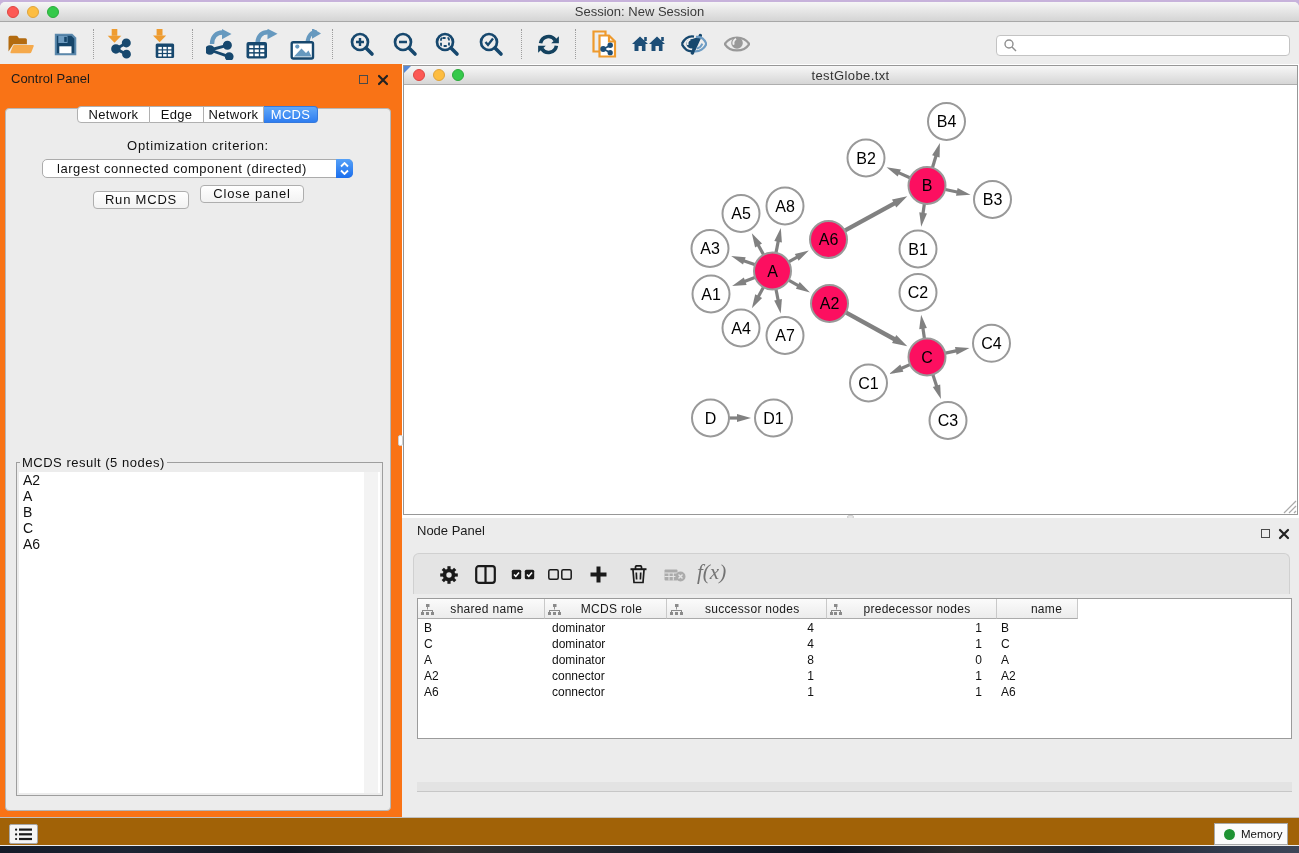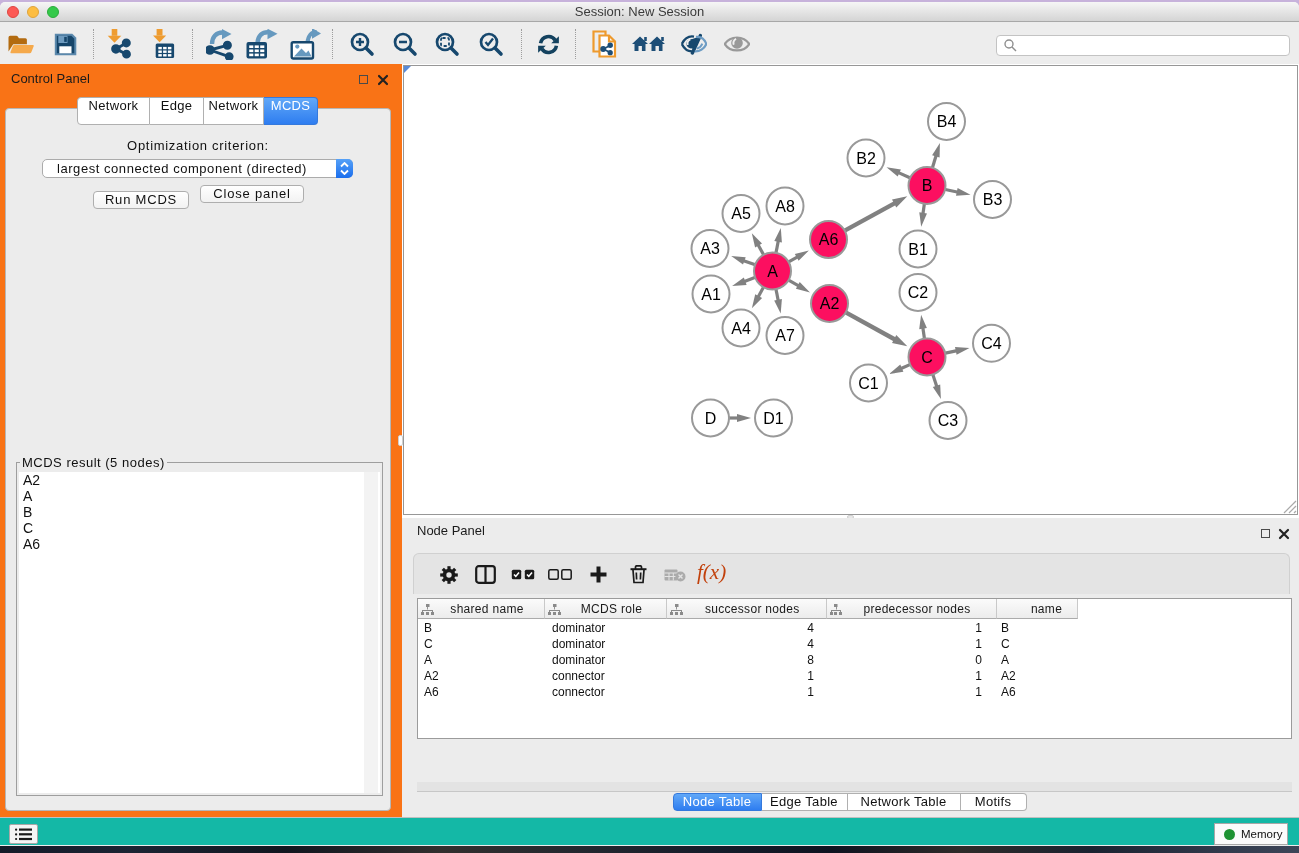--- a/index.html
+++ b/index.html
@@ -24,21 +24,21 @@
 .tsep { position:absolute; top:6px; height:30px; width:0; border-left:1px dotted #9d9d9d; }
 #cpanel { position:absolute; left:0; top:62px; width:402px; height:753px; background:#f97316; }
 #desktop { position:absolute; left:402px; top:62px; width:897px; height:456px; background:#fff; }
 #innerwin { position:absolute; left:1px; top:0.5px; width:895px; height:450px;
   border:1px solid #979797; background:#fff; }
 #iwtitle { position:absolute; left:0; top:0; width:100%; height:19px;
   background:linear-gradient(#f7f7f7,#d6d6d6); border-bottom:1px solid #aeaeae; }
 #iwtitle .tt { width:100%; text-align:center; font-size:13px; color:#333; line-height:19px; letter-spacing:0.4px; }
 #tablepanel { position:absolute; left:402px; top:516px; width:897px; height:299px; background:#ececec; }
 #statusbar { position:absolute; left:0; top:815px; width:1299px; height:28px;
-  background:#14b8a6; border-top:1px solid #c0c0c0; }
+  background:#a16207; border-top:1px solid #c0c0c0; }
 .winbtn-sq { position:absolute; width:9px; height:9px; border:1.5px solid #4a4a4a; background:transparent; }
 .seg { position:absolute; display:flex; }
 .seg > div { border:1px solid #b0b0b0; border-left:none; background:#fff;
   font-size:13px; color:#111; text-align:center; line-height:15.5px; letter-spacing:0.3px; }
 .seg > div:first-child { border-left:1px solid #b0b0b0; border-radius:4px 0 0 4px; }
 .seg > div:last-child { border-radius:0 4px 4px 0; }
 .seg > div.sel { background:linear-gradient(#61a8f8,#2e7df0); color:#fff; border-color:#3579dc; }
 #tabpane { position:absolute; left:5px; top:44px; width:386px; height:703px;
   border:1px solid #b6b6b6; border-radius:4px; background:#ececec; }
 .btn { position:absolute; background:linear-gradient(#ffffff,#f2f2f2); border:1px solid #aeaeae;
@@ -263,21 +263,21 @@
   </div>
 </div>
 
 <div id="cpanel">
   <div style="position:absolute;left:11px;top:7px;font-size:13px;color:#1b1b1b;">Control Panel</div>
   <div class="winbtn-sq" style="left:359px;top:11px;"></div>
   <svg width="12" height="12" viewBox="0 0 12 12" style="position:absolute;left:377px;top:10px;">
     <path d="M2 2 L10 10 M10 2 L2 10" stroke="#222" stroke-width="2.2" stroke-linecap="round"></path>
   </svg>
   <div id="tabpane"></div>
-  <div class="seg" style="left:77px;top:33px;height:28px;">
+  <div class="seg" style="left:77px;top:33px;height:35px;align-items:center;">
     <div style="width:73px;">Network</div>
     <div style="width:54px;">Edge</div>
     <div style="width:60px;">Network</div>
     <div class="sel" style="width:54px;">MCDS</div>
   </div>
   <div style="position:absolute;left:5px;top:74px;width:386px;text-align:center;font-size:13px;color:#111;letter-spacing:0.7px;">Optimization criterion:</div>
   <div style="position:absolute;left:42px;top:95px;width:311px;height:19px;background:#fff;border:1px solid #ababab;border-radius:5px;">
     <div style="position:absolute;left:14px;top:0;font-size:13px;line-height:17px;color:#111;letter-spacing:0.55px;">largest connected component (directed)</div>
     <div style="position:absolute;right:-1px;top:-1px;width:17px;height:19px;background:linear-gradient(#56a1f7,#1a6eee);border-radius:0 5px 5px 0;">
       <svg width="11" height="13" viewBox="0 0 11 13" style="position:absolute;left:3px;top:3px;">
@@ -296,20 +296,26 @@
           <div>B</div>
           <div>C</div>
           <div>A6</div>
     </div>
     <div class="track"></div>
   </div>
 </div>
 
 <div id="desktop">
   <div id="innerwin">
+    <div id="iwtitle">
+      <div class="tl r" style="left:9px;top:3.5px;"></div>
+      <div class="tl y" style="left:29px;top:3.5px;"></div>
+      <div class="tl g" style="left:48px;top:3.5px;"></div>
+      <div class="tt">testGlobe.txt</div>
+    </div>
     <svg width="7" height="7" viewBox="0 0 8 8" style="position:absolute;left:0;top:0;">
       <path d="M0 0 L8 0 L0 8 Z" fill="#3b77d3" opacity="0.85"></path>
     </svg>
     <div style="position:absolute;left:0;top:20px;width:893px;height:428px;overflow:hidden;">
       <svg width="896" height="450" viewBox="0 0 896 450" style="position:absolute;left:0 px;top:0px;">
 <line x1="352.1" y1="191.1" x2="339.8" y2="195.7" stroke="#818181" stroke-width="3.2"></line>
 <polygon points="328.1,200.1 339.8,191.6 342.6,198.9" fill="#818181"></polygon>
 <line x1="352.0" y1="179.1" x2="338.9" y2="174.4" stroke="#818181" stroke-width="3.2"></line>
 <polygon points="327.2,170.1 341.7,171.2 339.0,178.5" fill="#818181"></polygon>
 <line x1="360.0" y1="200.3" x2="353.9" y2="211.4" stroke="#818181" stroke-width="3.2"></line>
@@ -457,21 +463,21 @@
       </g>
       <g stroke="#e4e4e4" stroke-width="1">
         <line x1="0.5" y1="5" x2="13.5" y2="5"></line>
         <line x1="0.5" y1="8.5" x2="13.5" y2="8.5"></line>
         <line x1="5" y1="5" x2="5" y2="12.5"></line>
         <line x1="9.3" y1="5" x2="9.3" y2="12.5"></line>
       </g>
       <circle cx="16.5" cy="8.5" r="5" fill="#ababab"></circle>
       <path d="M14.5 6.5 L18.5 10.5 M18.5 6.5 L14.5 10.5" stroke="#e4e4e4" stroke-width="1.4"></path>
     </svg>
-    <div style="position:absolute;left:283px;top:6px;font-family:'Liberation Serif',serif;font-style:italic;font-size:21px;color:#c2410c;">f(x)</div>
+    <div style="position:absolute;left:283px;top:6px;font-family:'Liberation Serif',serif;font-style:italic;font-size:21px;color:#737373;">f(x)</div>
   </div>
   <div style="position:absolute;left:15px;top:80px;width:875px;height:141px;background:#fff;border:1px solid #9b9b9b;">
     <div class="hcell" style="left:0;width:127px;"><span class="hi"></span><span class="ht">shared name</span></div>
     <div class="hcell" style="left:127px;width:122px;"><span class="hi"></span><span class="ht">MCDS role</span></div>
     <div class="hcell" style="left:249px;width:159.5px;"><span class="hi"></span><span class="ht">successor nodes</span></div>
     <div class="hcell" style="left:408.5px;width:170px;"><span class="hi"></span><span class="ht">predecessor nodes</span></div>
     <div class="hcell" style="left:578.5px;width:81px;"><span class="ht" style="margin-left:20px;">name</span></div>
     <div class="trow" style="top:21px;">
           <span style="left:6px;">B</span>
           <span style="left:134px;">dominator</span>
@@ -502,26 +508,20 @@
         </div>
     <div class="trow" style="top:85px;">
           <span style="left:6px;">A6</span>
           <span style="left:134px;">connector</span>
           <span class="num" style="left:296px;width:100px;">1</span>
           <span class="num" style="left:464px;width:100px;">1</span>
           <span style="left:583px;">A6</span>
         </div>
   </div>
   <div style="position:absolute;left:15px;top:264px;width:875px;height:10px;background:#e3e3e3;border-bottom:1px solid #c7c7c7;"></div>
-  <div class="seg" style="left:270.5px;top:274.5px;height:18px;font-size:12.5px;">
-    <div class="sel" style="width:89px;line-height:16.5px;">Node Table</div>
-    <div style="width:86px;line-height:16.5px;">Edge Table</div>
-    <div style="width:113px;line-height:16.5px;">Network Table</div>
-    <div style="width:66px;line-height:16.5px;">Motifs</div>
-  </div>
 </div>
 <div id="statusbar">
   <div style="position:absolute;left:9px;top:6px;width:29px;height:20px;background:#f5f5f5;border:1px solid #a8a8a8;border-radius:2px;">
     <svg width="17" height="13" viewBox="0 0 17 13" style="position:absolute;left:5px;top:3px;">
       <g fill="#1a1a1a">
         <rect x="0" y="0.5" width="2.2" height="2.2" rx="1"></rect>
             <rect x="4" y="0.5" width="13" height="2.2"></rect>
         <rect x="0" y="5.2" width="2.2" height="2.2" rx="1"></rect>
             <rect x="4" y="5.2" width="13" height="2.2"></rect>
         <rect x="0" y="9.9" width="2.2" height="2.2" rx="1"></rect>

